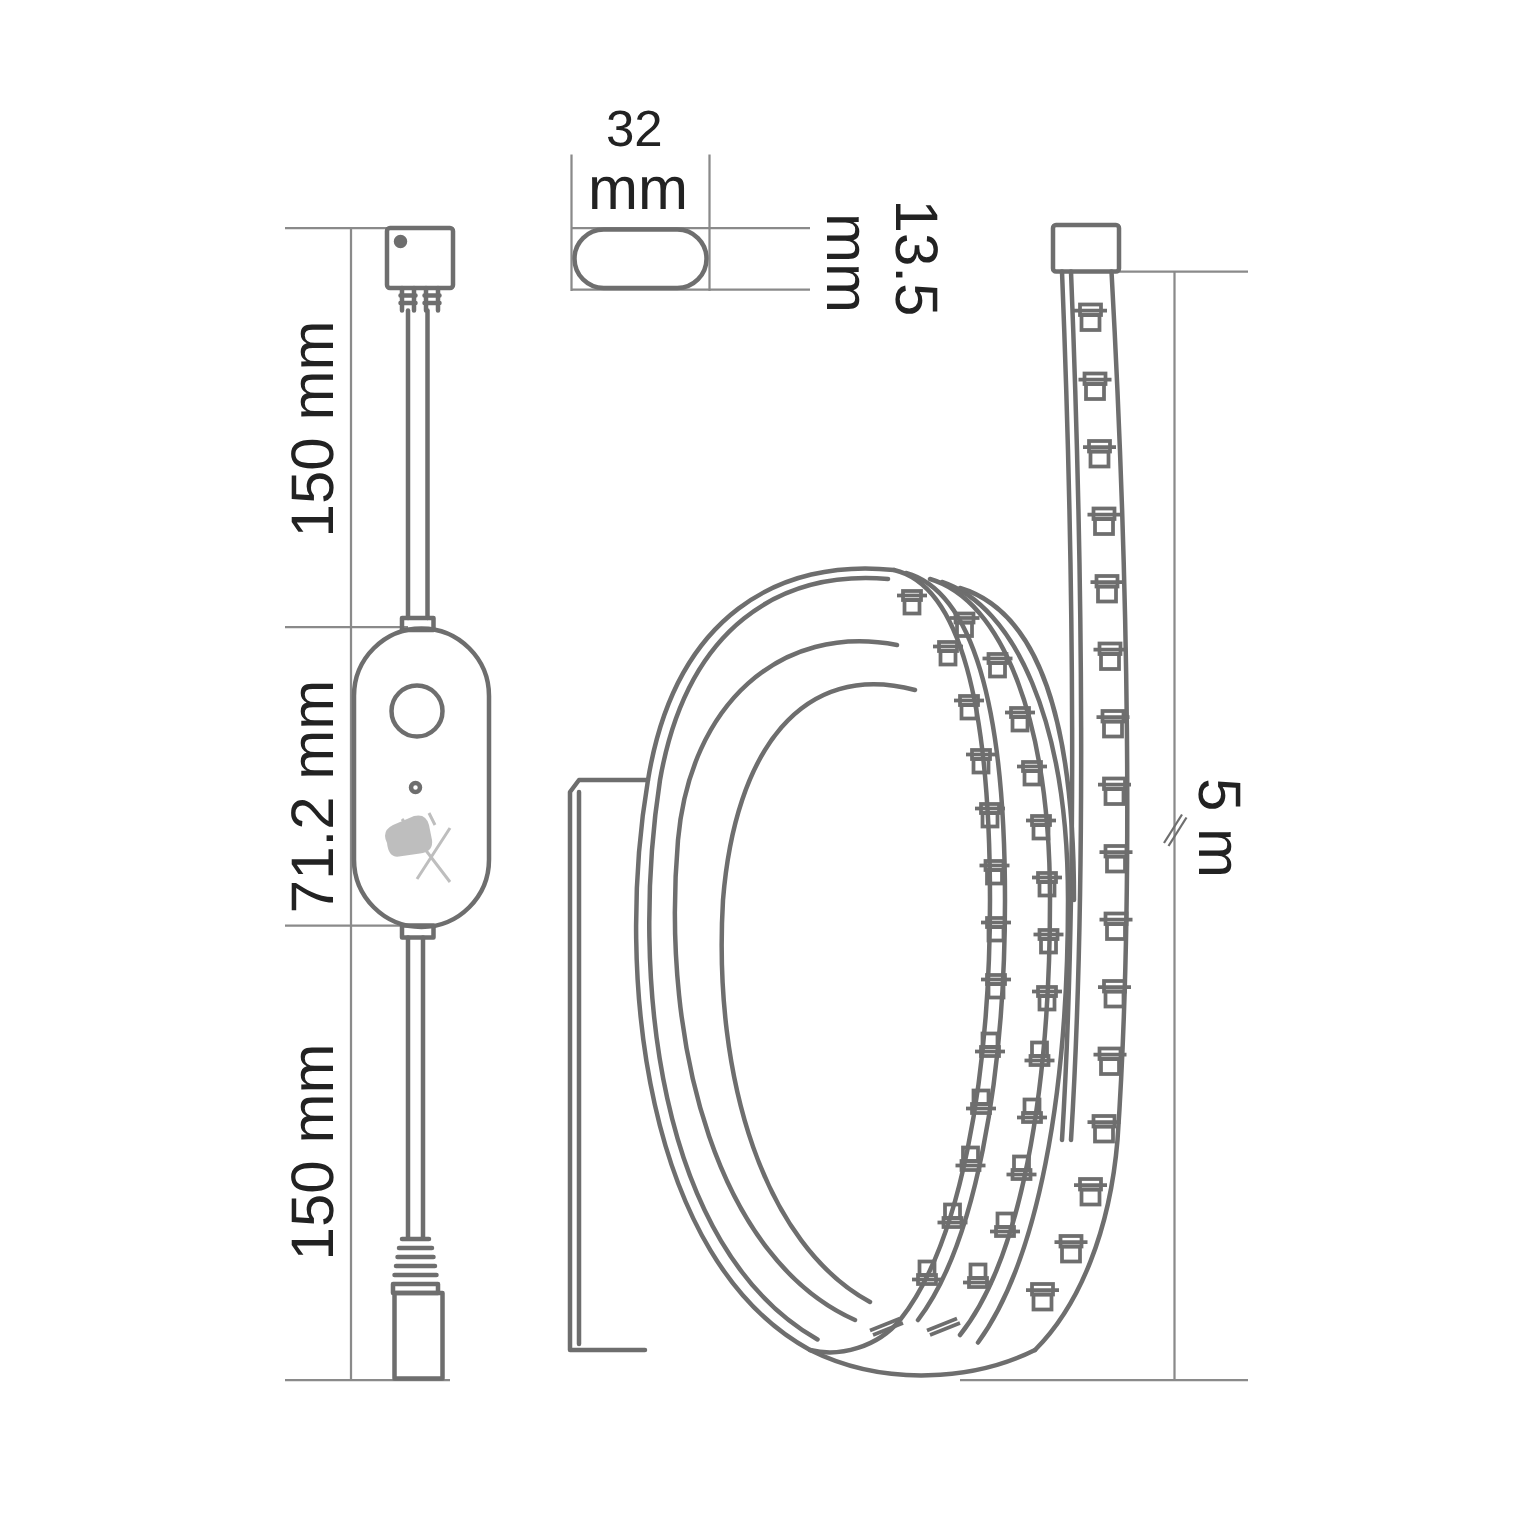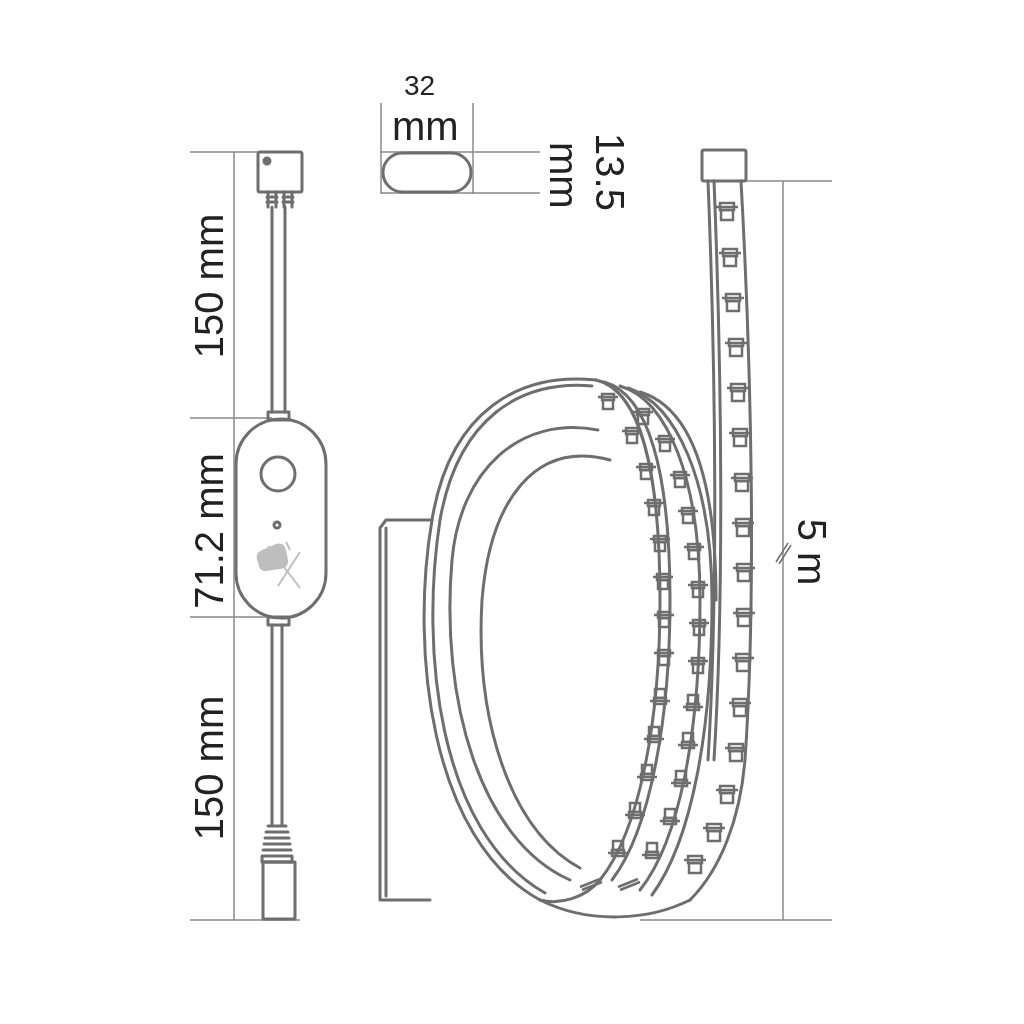--- a/index.html
+++ b/index.html
@@ -321,21 +321,21 @@
           </g>
       <g transform="translate(628,884)">
             <line x1="-10" y1="3" x2="10" y2="-5"></line>
             <line x1="-8" y1="6" x2="12" y2="-2"></line>
           </g>
     </g>
   </g>
 </svg>
 </div>
 
-<div class="lbl" style="left:404px; top:64px; font-size:28px; line-height:44px;">32</div>
+<div class="lbl" style="left:404px; top:64px; font-size:34px; line-height:44px;">32</div>
 <div class="lbl" style="left:392px; top:104px; font-size:40px; line-height:44px;">mm</div>
 
 <div class="lbl vert-cw" style="left:534px; top:150px; width:60px; font-size:40px; line-height:44px; text-align:center;">mm</div>
 <div class="lbl vert-cw" style="left:568px; top:150px; width:84px; font-size:40px; line-height:44px; text-align:center;">13.5</div>
 
 <div class="lbl vert" style="left:134px; top:264px; width:150px; font-size:40px; line-height:44px; text-align:center;">150 mm</div>
 <div class="lbl vert" style="left:124px; top:509px; width:170px; font-size:40px; line-height:44px; text-align:center;">71.2 mm</div>
 <div class="lbl vert" style="left:134px; top:746px; width:150px; font-size:40px; line-height:44px; text-align:center;">150 mm</div>
 
 <div class="lbl vert-cw" style="left:772px; top:530px; width:80px; font-size:40px; line-height:44px; text-align:center;">5 m</div>

